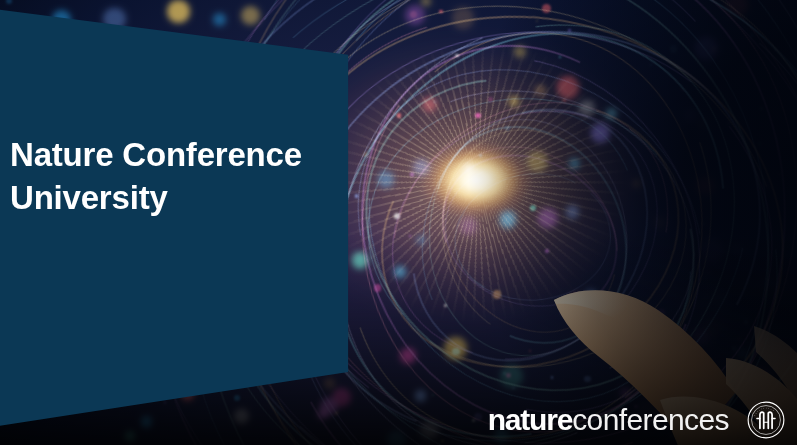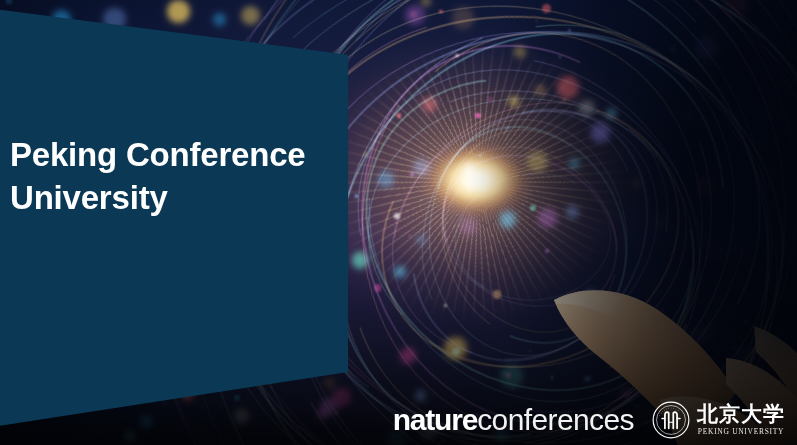--- a/index.html
+++ b/index.html
@@ -531,21 +531,21 @@
 
     <path d="M14 60 C44 44 84 48 116 70 L96 92 C68 72 38 62 16 64 Z" fill="url(#tipglow)" opacity="0.9"></path>
   </svg>
 
   <div class="bg-layer" id="bg-vignette-right"></div>
   <div class="bg-layer" id="bg-vignette-bottom"></div>
 
   <div id="text-panel"></div>
 
   <div id="title-block">
-    <span class="title-line">Peking Conference</span>
+    <span class="title-line">Nature Conference</span>
     <span class="title-line">University</span>
   </div>
 
 
   <div id="logo-bar">
 
     <div id="nature-logo">
       <span id="nature-word">nature</span>
       <span id="conferences-word">conferences</span>
     </div>
@@ -558,21 +558,17 @@
         <path d="M34 72 L34 36 C34 30 40 27 44 32 L44 72" fill="none" stroke="#ffffff" stroke-width="4.6" stroke-linecap="round"></path>
         <path d="M66 72 L66 36 C66 30 60 27 56 32 L56 72" fill="none" stroke="#ffffff" stroke-width="4.6" stroke-linecap="round"></path>
         <path d="M26 46 L34 46 M66 46 L74 46" stroke="#ffffff" stroke-width="3.4" stroke-linecap="round"></path>
         <path d="M44 56 L56 56" stroke="#ffffff" stroke-width="3" stroke-linecap="round"></path>
 
         <path id="sealArc" d="M22 50 A28 28 0 0 1 78 50" fill="none" stroke="none"></path>
         <text font-size="9" fill="#ffffff" font-family="DejaVu Sans, sans-serif">
           <textPath href="#sealArc" startOffset="10%">· · · · · · · · · ·</textPath>
         </text>
       </svg>
-      <div id="pku-names">
-        <span id="pku-cn">北京大学</span>
-        <span id="pku-en">PEKING UNIVERSITY</span>
-      </div>
     </div>
 
   </div>
 
 </div>
 
 </body></html>

